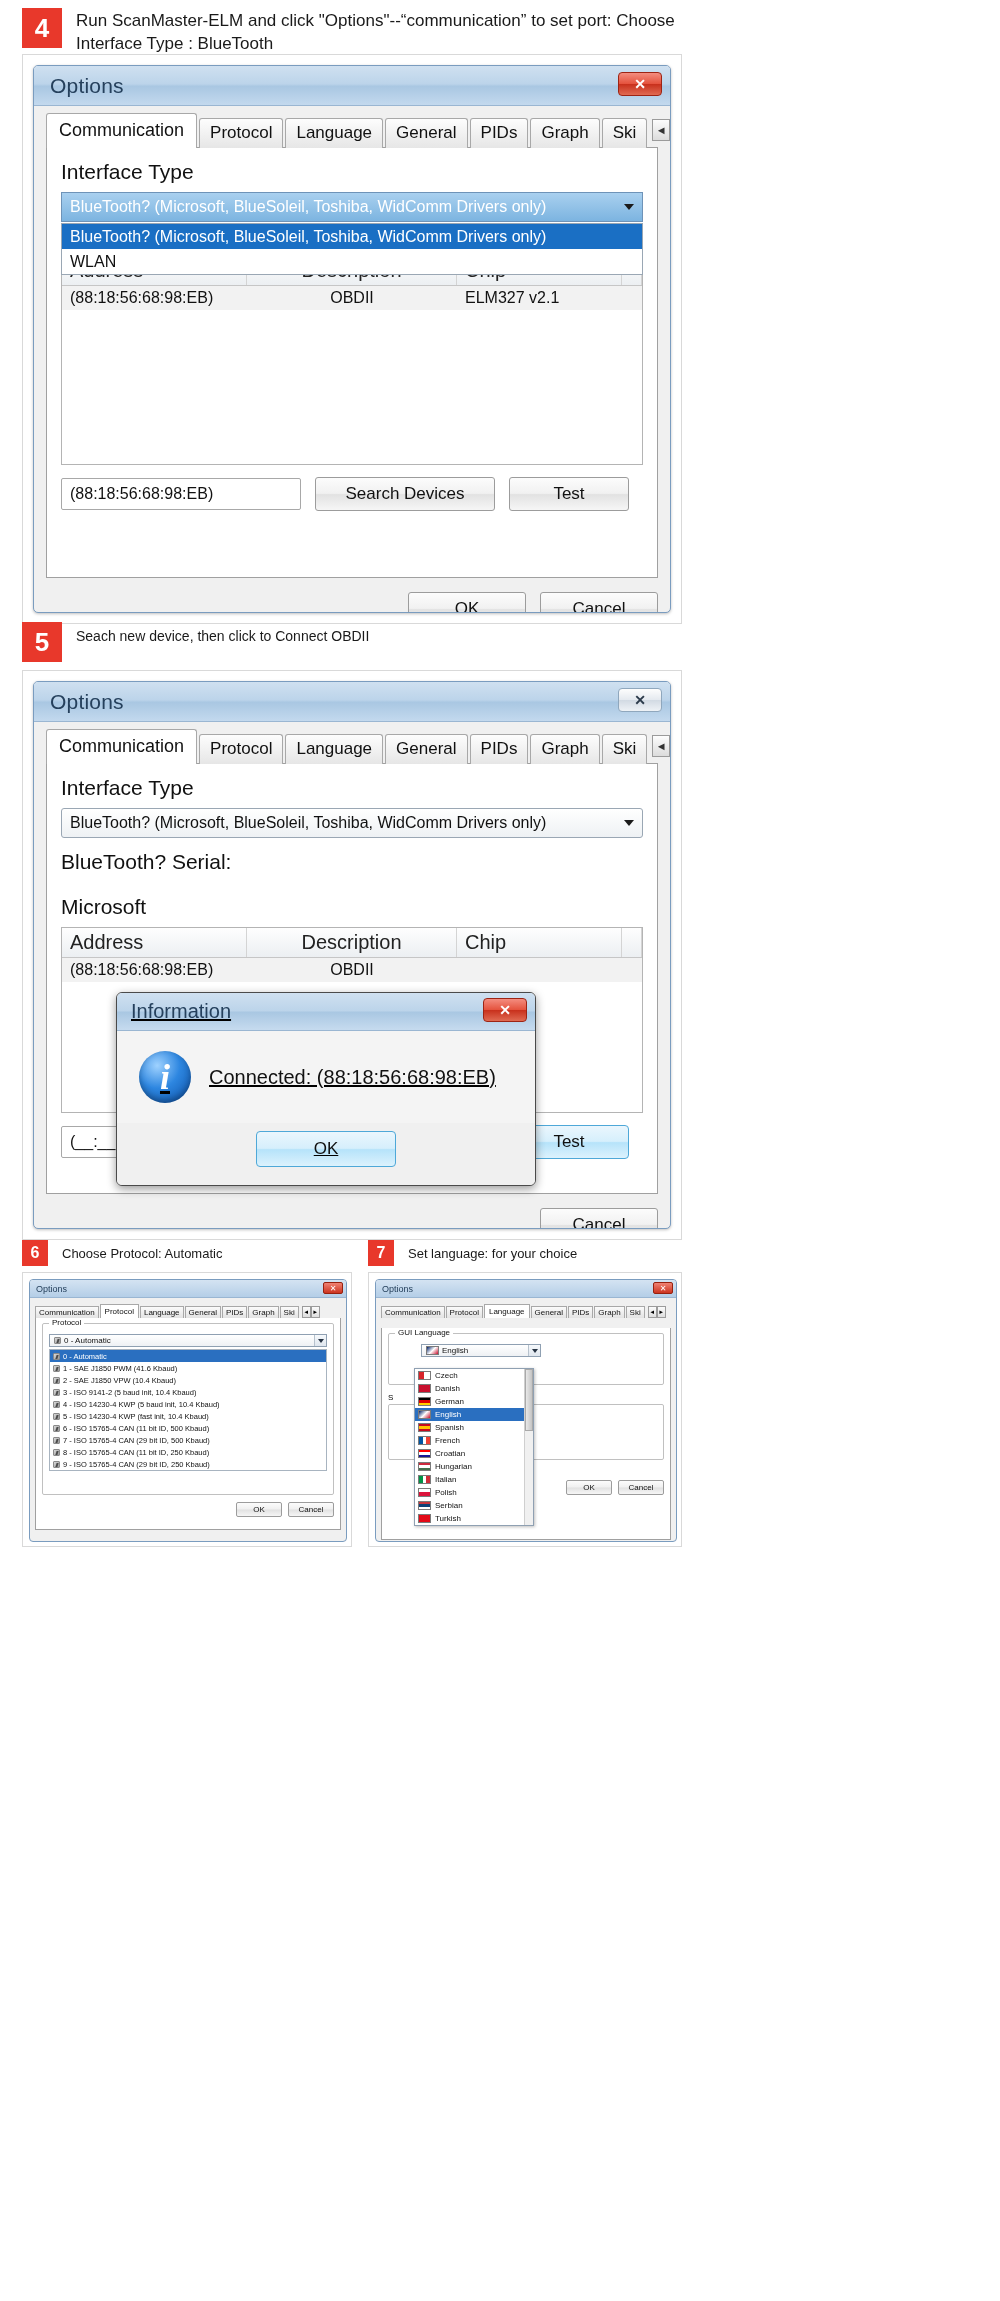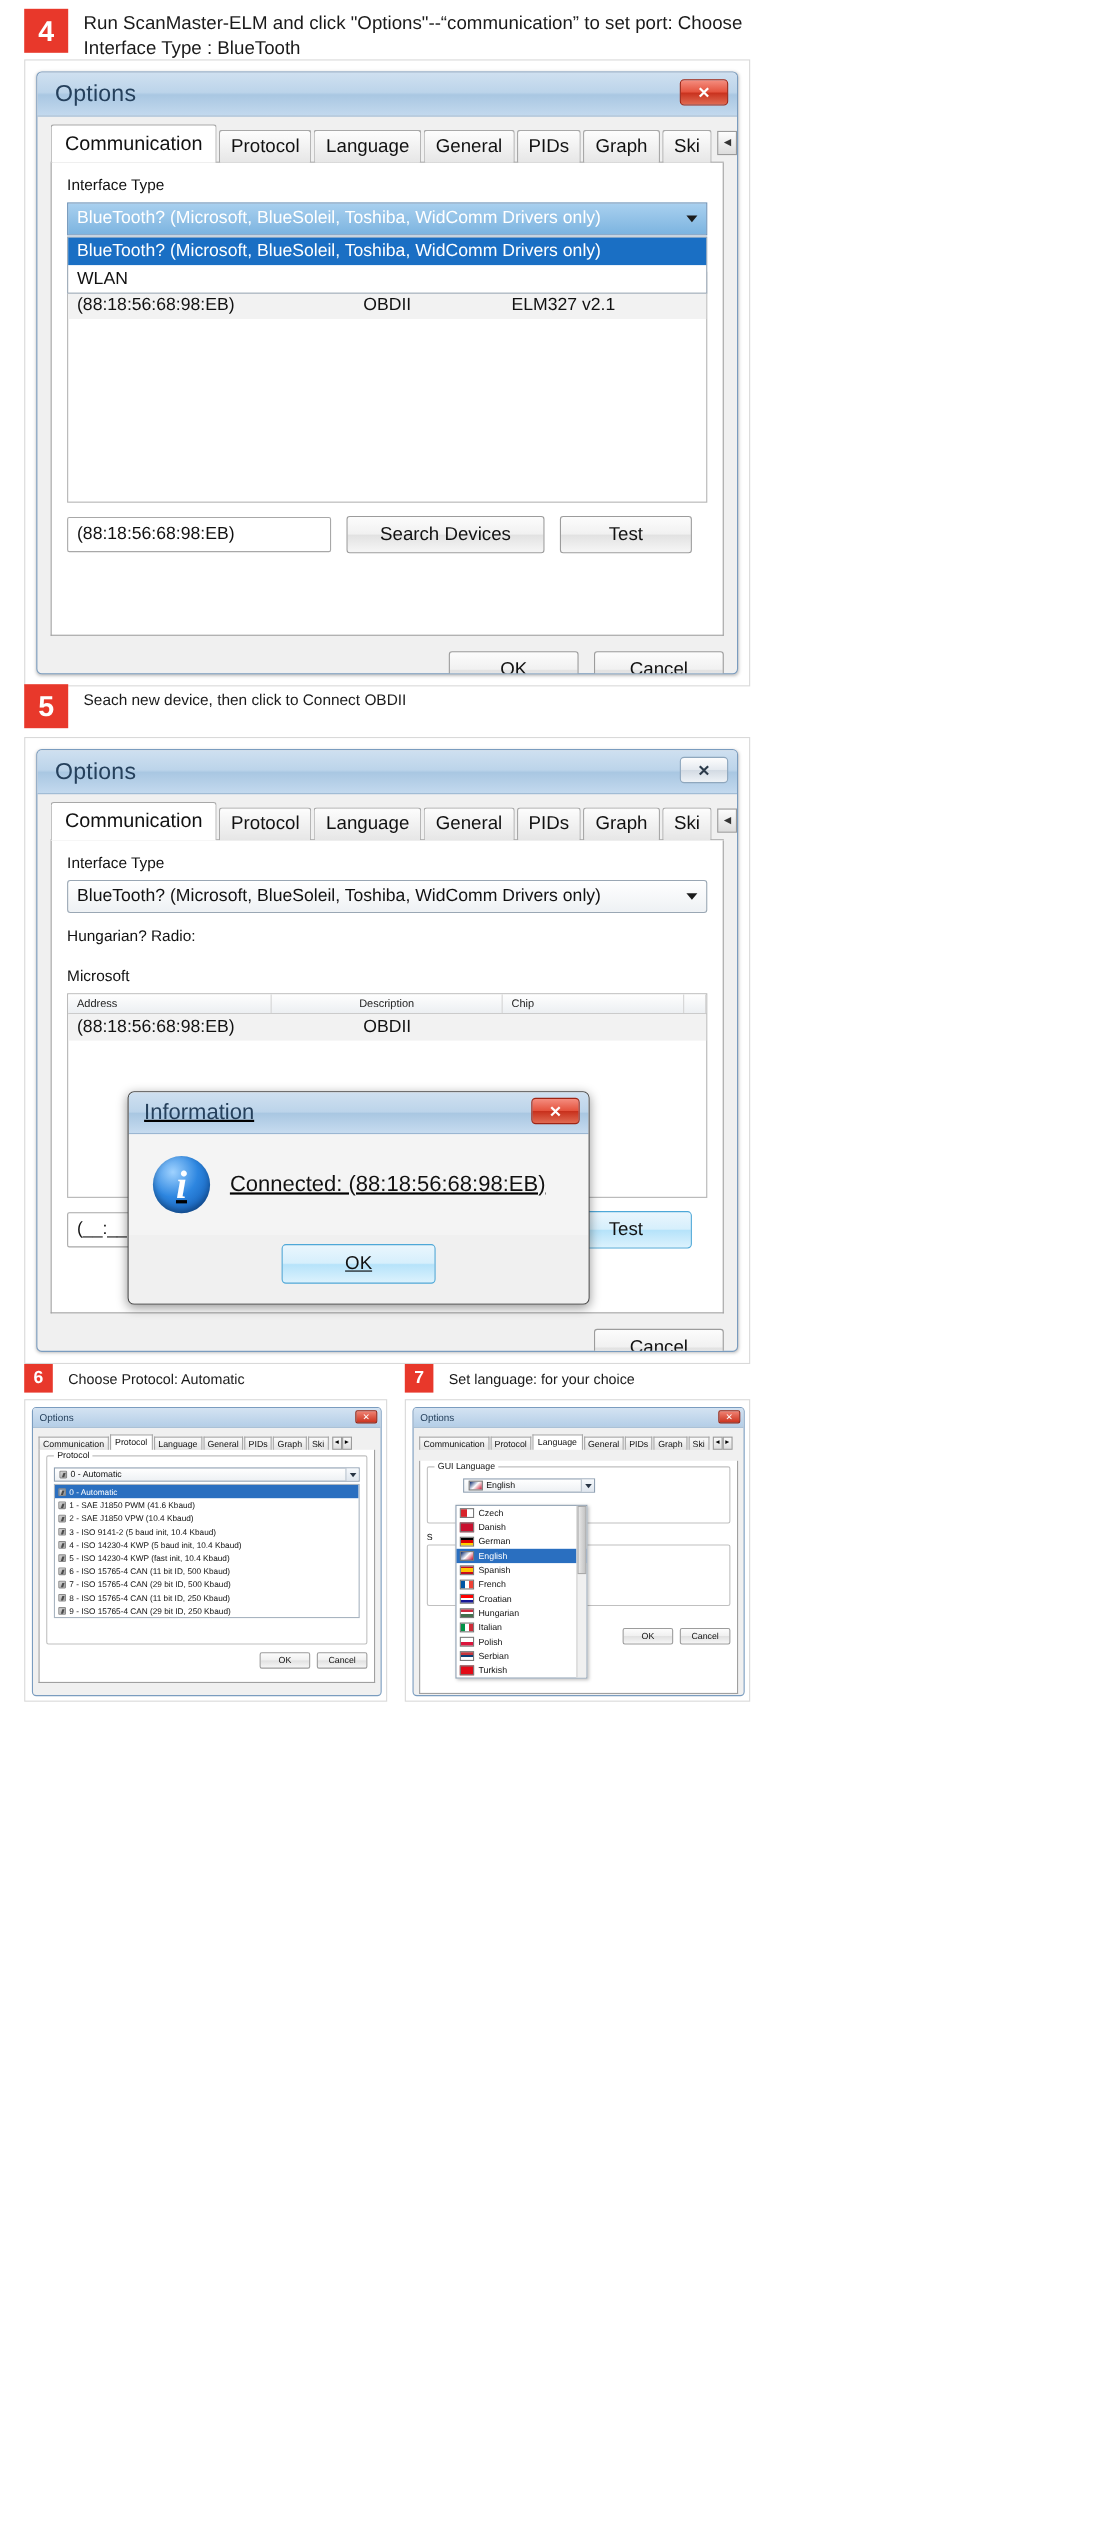--- a/index.html
+++ b/index.html
@@ -117,21 +117,21 @@
   }
 
   
   .tabpage {
     border: 1px solid #a0a0a0;
     border-top: none;
     background: #ffffff;
     padding: 12px 14px 16px 14px;
     position: relative;
   }
-  .field-label { font-size: 14px; color: #111; margin-bottom: 8px; }
+  .field-label { font-size: 21px; color: #111; margin-bottom: 8px; }
 
   
   .combo {
     height: 30px;
     border: 1px solid #6e93b8;
     background: linear-gradient(to bottom,#a9d0ef,#7cb4e0);
     display: flex; align-items: center;
     padding: 0 0 0 8px;
     font-size: 16px; color: #ffffff;
     position: relative;
@@ -171,21 +171,21 @@
 
   
   .grid {
     border: 1px solid #b4b4b4;
     background: #ffffff;
   }
   .grid-head {
     display: flex;
     background: linear-gradient(to bottom,#fefefe,#eceff2);
     border-bottom: 1px solid #c6c6c6;
-    font-size: 10px; color: #222;
+    font-size: 20px; color: #222;
   }
   .grid-head div {
     padding: 3px 8px;
     border-right: 1px solid #d4d4d4;
   }
   .grid-row {
     display: flex;
     background: #f2f2f2;
     font-size: 16px; color: #111;
   }
@@ -530,21 +530,21 @@
         <div class="tabpage" style="height:430px;">
           <div class="field-label">Interface Type</div>
 
           <div class="combo plain">
             <span>BlueTooth? (Microsoft, BlueSoleil, Toshiba, WidComm Drivers only)</span>
             <span class="combo-arrow">
                 <i></i>
               </span>
           </div>
 
-          <div class="field-label" style="margin-top:12px;">Hungarian? Radio:</div>
+          <div class="field-label" style="margin-top:12px;">BlueTooth? Serial:</div>
           <div class="field-label" style="margin-top:21px;">Microsoft</div>
 
           <div class="grid" style="margin-top:6px; height:186px; position:relative;">
             <div class="grid-head">
               <div class="c-addr">Address</div>
               <div class="c-desc">Description</div>
               <div class="c-chip">Chip</div>
               <div class="c-rest"></div>
             </div>
             <div class="grid-row">

